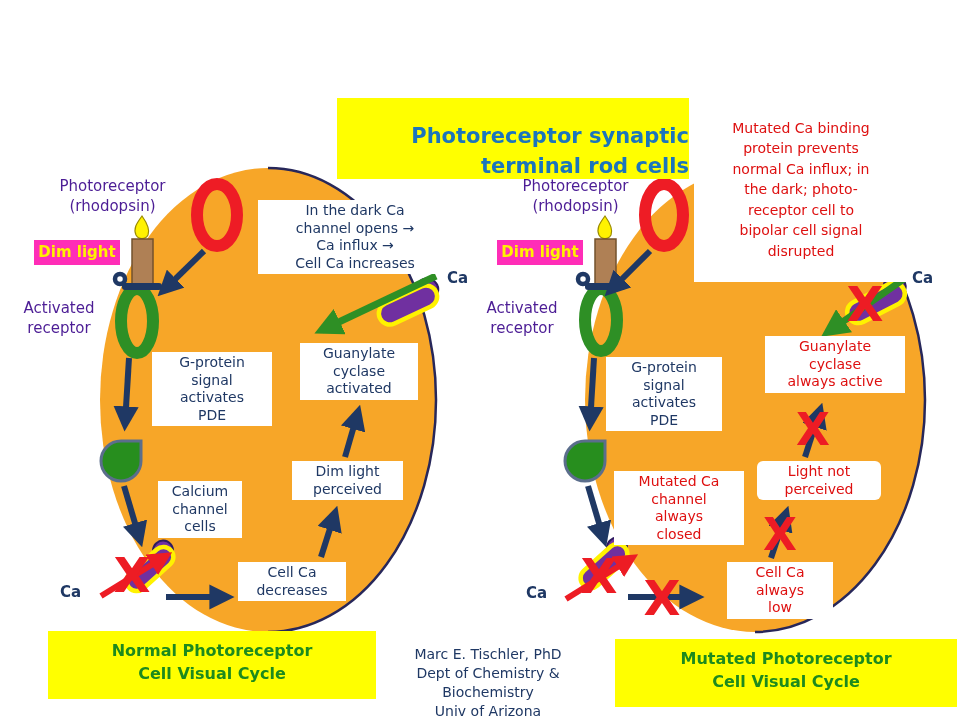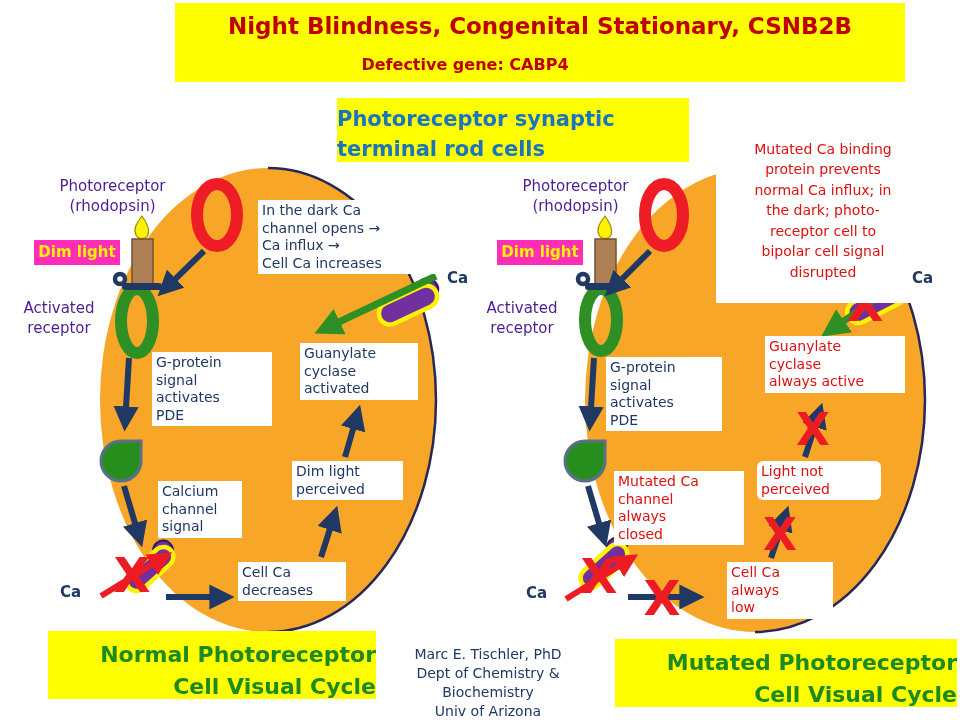--- a/index.html
+++ b/index.html
@@ -7,36 +7,36 @@
     position:relative;width:960px;height:720px;background:#ffffff;overflow:hidden;
     font-family:"DejaVu Sans","Liberation Sans",sans-serif;
   }
   .abs{position:absolute;}
   svg.layer{position:absolute;left:0;top:0;z-index:1;}
   .banner{
     background:#FFFF00;color:#C00000;font-weight:bold;z-index:2;text-align:center;
   }
   .heading2{
     background:#FFFF00;color:#1B75BC;font-weight:bold;font-size:21px;line-height:1.45;
-    z-index:2;text-align:left;white-space:pre-line;padding-top:6px;
+    z-index:2;text-align:right;white-space:pre-line;padding-top:23px;
   }
   .wbox{
     background:#ffffff;color:#1F3864;font-size:14px;line-height:1.25;
-    z-index:2;text-align:left;white-space:pre-line;padding:2px 4px;
+    z-index:2;text-align:center;white-space:pre-line;padding:2px 4px;
   }
   .wbox.red{color:#DE1010;}
   .lbl{color:#4c1d95;font-size:15px;line-height:1.3;z-index:2;text-align:center;white-space:pre-line;}
   .calbl{color:#1F3864;font-size:15px;font-weight:600;z-index:2;text-align:left;}
   .dimlight{
     background:#FF2DB7;color:#FFF200;font-weight:bold;font-size:15px;line-height:25px;
     z-index:2;text-align:center;
   }
   .cyclebanner{
-    background:#FFFF00;color:#1D8A1D;font-weight:bold;font-size:22px;line-height:1.45;
-    z-index:2;text-align:right;white-space:pre-line;padding-top:8px;
+    background:#FFFF00;color:#1D8A1D;font-weight:bold;font-size:16px;line-height:1.45;
+    z-index:2;text-align:center;white-space:pre-line;padding-top:8px;
   }
   .mutnote{
     background:#ffffff;color:#DE1010;font-size:14px;line-height:1.46;z-index:2;
     text-align:center;white-space:pre-line;
   }
   .credits{color:#1F3864;font-size:14px;line-height:1.35;z-index:2;text-align:center;white-space:pre-line;}
 </style>
 </head>
 <body>
 
@@ -119,29 +119,25 @@
     <line x1="566" y1="599" x2="632" y2="558" stroke="#ED1C24" stroke-width="6" marker-end="url(#mRed)"></line>
 
     <text x="132" y="575" font-size="48" font-weight="bold" fill="#ED1C24" text-anchor="middle" dominant-baseline="central">X</text>
     <text x="865" y="304" font-size="48" font-weight="bold" fill="#ED1C24" text-anchor="middle" dominant-baseline="central">X</text>
     <text x="599" y="576" font-size="48" font-weight="bold" fill="#ED1C24" text-anchor="middle" dominant-baseline="central">X</text>
     <text x="662" y="598" font-size="48" font-weight="bold" fill="#ED1C24" text-anchor="middle" dominant-baseline="central">X</text>
     <text x="780" y="534" font-size="44" font-weight="bold" fill="#ED1C24" text-anchor="middle" dominant-baseline="central">X</text>
     <text x="813" y="429" font-size="44" font-weight="bold" fill="#ED1C24" text-anchor="middle" dominant-baseline="central">X</text>
   </svg>
 
-  <div class="abs banner" style="left:175px;top:3px;width:730px;height:79px;">
-    <div class="abs" style="left:0;top:10px;width:730px;font-size:23px;">Night Blindness, Congenital Stationary, CSNB2B</div>
-    <div class="abs" style="left:0;top:52px;width:580px;font-size:16px;">Defective gene: CABP4</div>
-  </div>
 
   <div class="abs heading2" style="left:337px;top:98px;width:352px;height:58px;">Photoreceptor synaptic
 terminal rod cells</div>
 
-  <div class="abs mutnote" style="left:716px;top:118px;width:214px;height:164px;margin-top:21px;">Mutated Ca binding
+  <div class="abs mutnote" style="left:694px;top:118px;width:214px;height:164px;">Mutated Ca binding
 protein prevents
 normal Ca influx; in
 the dark; photo-
 receptor cell to
 bipolar cell signal
 disrupted</div>
 
   <div class="abs lbl" style="left:40px;top:177px;width:145px;">Photoreceptor
 (rhodopsin)</div>
   <div class="abs dimlight" style="left:34px;top:240px;width:86px;height:25px;">Dim light</div>
@@ -154,21 +150,21 @@
   <div class="abs calbl" style="left:447px;top:269px;width:36px;">Ca</div>
   <div class="abs wbox" style="left:152px;top:352px;width:112px;">G-protein
 signal
 activates
 PDE</div>
   <div class="abs wbox" style="left:300px;top:343px;width:110px;">Guanylate
 cyclase
 activated</div>
   <div class="abs wbox" style="left:158px;top:481px;width:76px;">Calcium
 channel
-signal</div>
+cells</div>
   <div class="abs wbox" style="left:292px;top:461px;width:103px;">Dim light
 perceived</div>
   <div class="abs wbox" style="left:238px;top:562px;width:100px;">Cell Ca
 decreases</div>
   <div class="abs calbl" style="left:60px;top:583px;width:36px;">Ca</div>
   <div class="abs cyclebanner" style="left:48px;top:631px;width:328px;height:60px;">Normal Photoreceptor
 Cell Visual Cycle</div>
 
   <div class="abs lbl" style="left:503px;top:177px;width:145px;">Photoreceptor
 (rhodopsin)</div>

